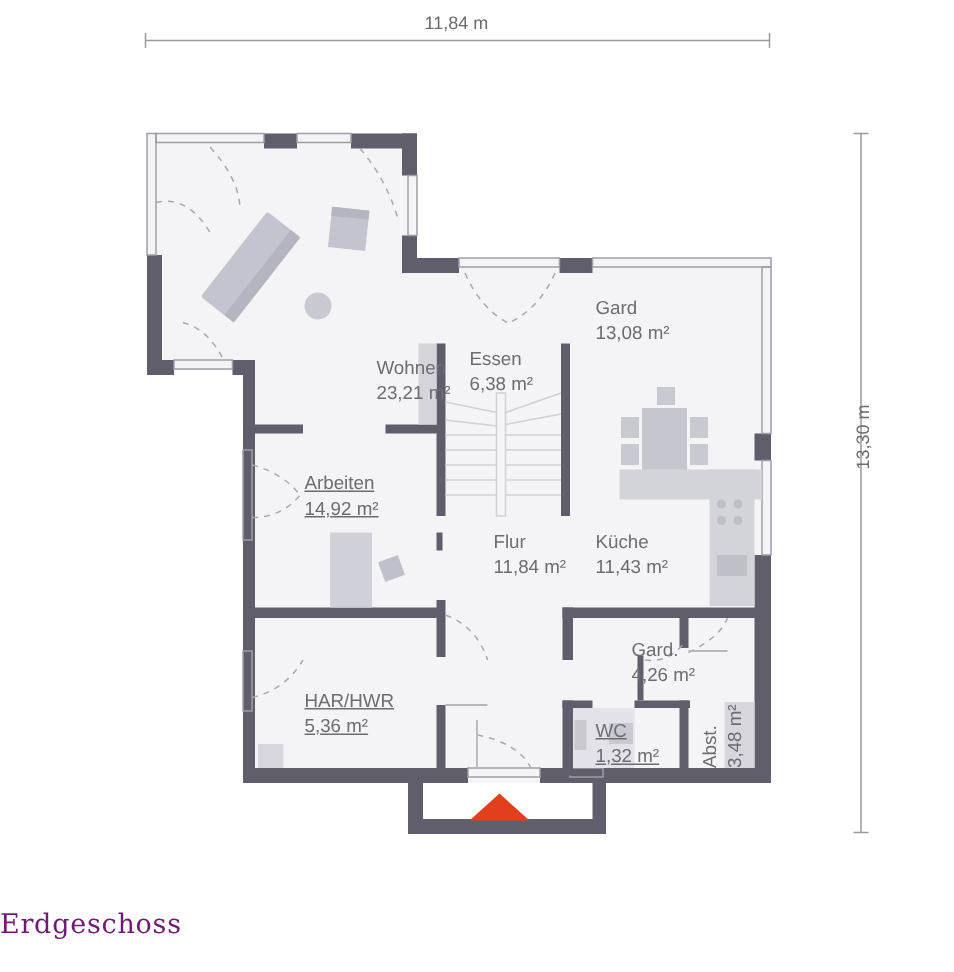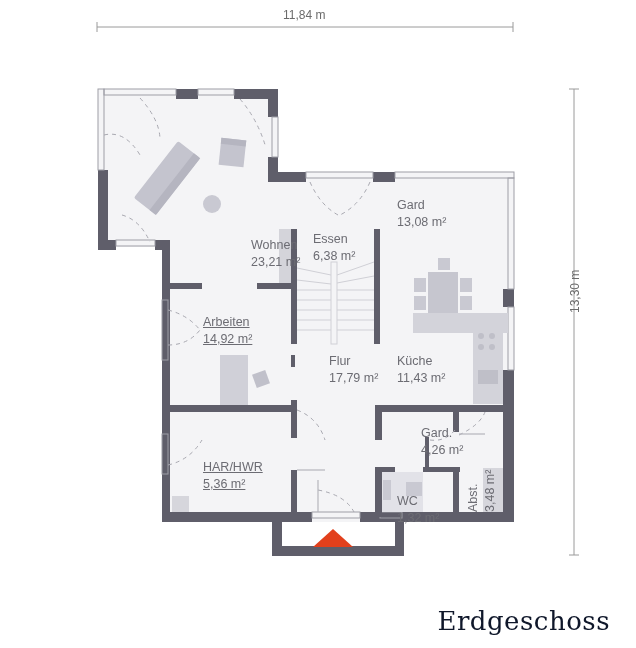--- a/index.html
+++ b/index.html
@@ -1,19 +1,19 @@
 <!DOCTYPE html>
 <html><head>
   <meta charset="utf-8">
   <style>
     html, body { margin: 0; padding: 0; background: #ffffff; }
     body { width: 636px; height: 648px; position: relative; overflow: hidden; font-family: "Liberation Sans", sans-serif; }
     .dim-label { position: absolute; color: #6b6b6b; font-size: 12px; font-family: "Liberation Sans", sans-serif; }
     .room-label { position: absolute; color: #6c6c73; font-size: 12.5px; line-height: 17px; font-family: "Liberation Sans", sans-serif; white-space: nowrap; }
-    .title { position: absolute; left: 0; width: 610px; top: 606px; text-align: right; color: #0f172a; font-size: 26px; font-family: "DejaVu Serif", serif; letter-spacing: 0.5px; }
+    .title { position: absolute; left: 0; width: 610px; top: 606px; text-align: left; color: #701a75; font-size: 18px; font-family: "DejaVu Serif", serif; letter-spacing: 0.5px; }
     svg { position: absolute; left: 0; top: 0; }
   </style>
 </head>
 <body>
 
 <svg width="636" height="648" viewBox="0 0 636 648">
 
   <g stroke="#9a9a9a" stroke-width="1">
     <line x1="97" y1="27" x2="513" y2="27"></line>
     <line x1="97" y1="22" x2="97" y2="32"></line>
@@ -195,35 +195,35 @@
 <div class="room-label" style="left:397px; top:197px;">
   <div>Gard</div>
   <div>13,08 m²</div>
 </div>
 <div class="room-label" style="left:203px; top:314px;text-decoration:underline;">
   <div>Arbeiten</div>
   <div>14,92 m²</div>
 </div>
 <div class="room-label" style="left:313px; top:353px;margin-left:16px;">
   <div>Flur</div>
-  <div>17,79 m²</div>
+  <div>11,84 m²</div>
 </div>
 <div class="room-label" style="left:397px; top:353px;">
   <div>Küche</div>
   <div>11,43 m²</div>
 </div>
 <div class="room-label" style="left:203px; top:459px;text-decoration:underline;">
   <div>HAR/HWR</div>
   <div>5,36 m²</div>
 </div>
 <div class="room-label" style="left:421px; top:425px;">
   <div>Gard.</div>
   <div>4,26 m²</div>
 </div>
-<div class="room-label" style="left:397px; top:493px;">
+<div class="room-label" style="left:397px; top:479px;text-decoration:underline;">
   <div>WC</div>
   <div>1,32 m²</div>
 </div>
 <div class="room-label" style="left:465px; top:512px; transform: rotate(-90deg); transform-origin: left top;">
   <div>Abst.</div>
   <div>3,48 m²</div>
 </div>
 
 <div class="title">Erdgeschoss</div>
 

